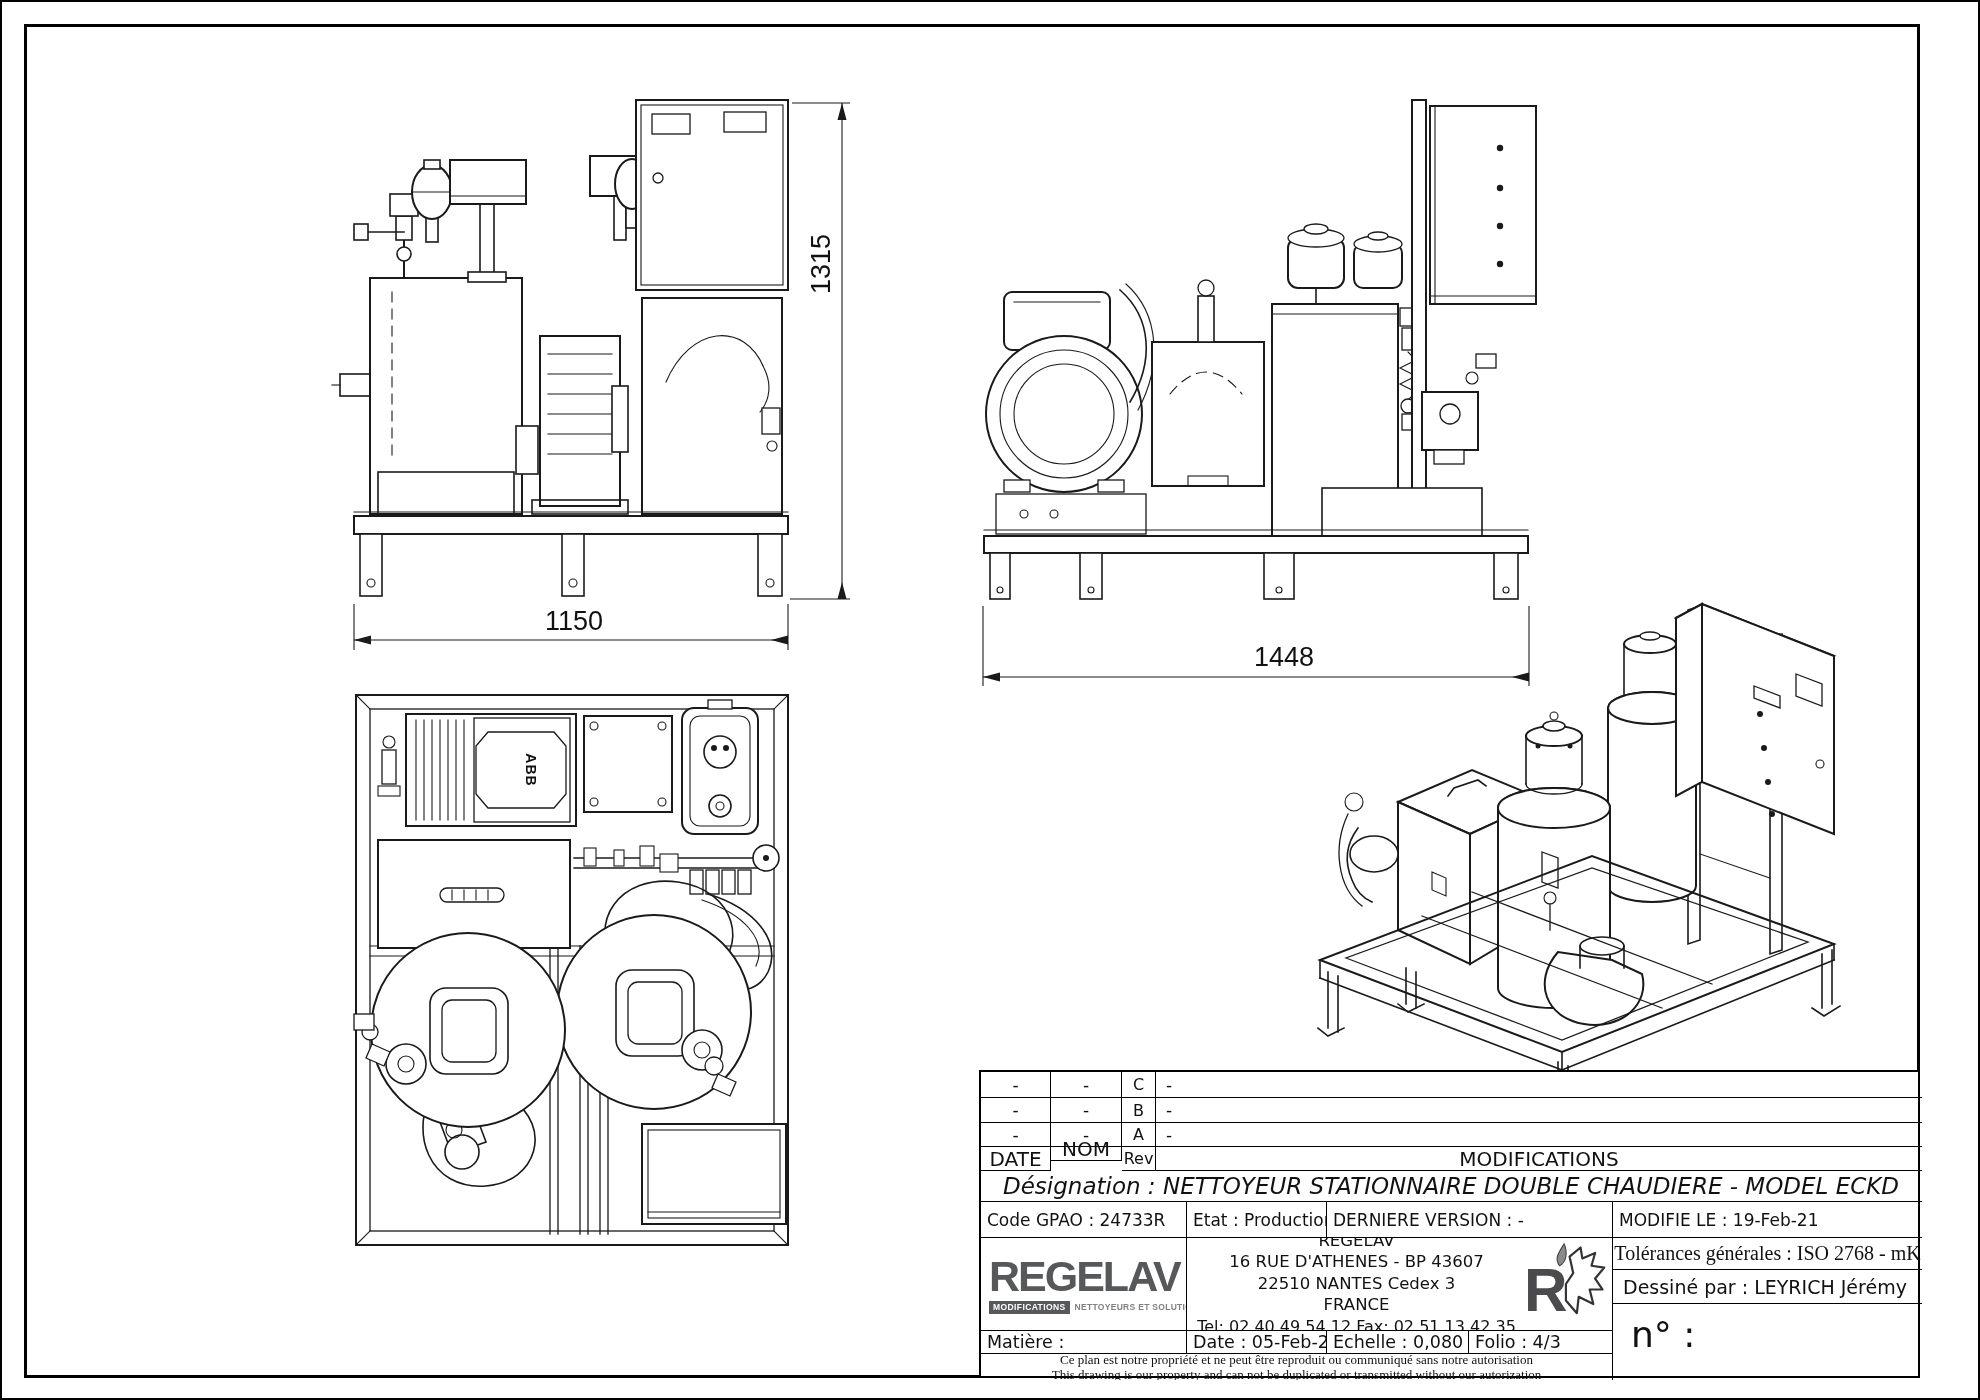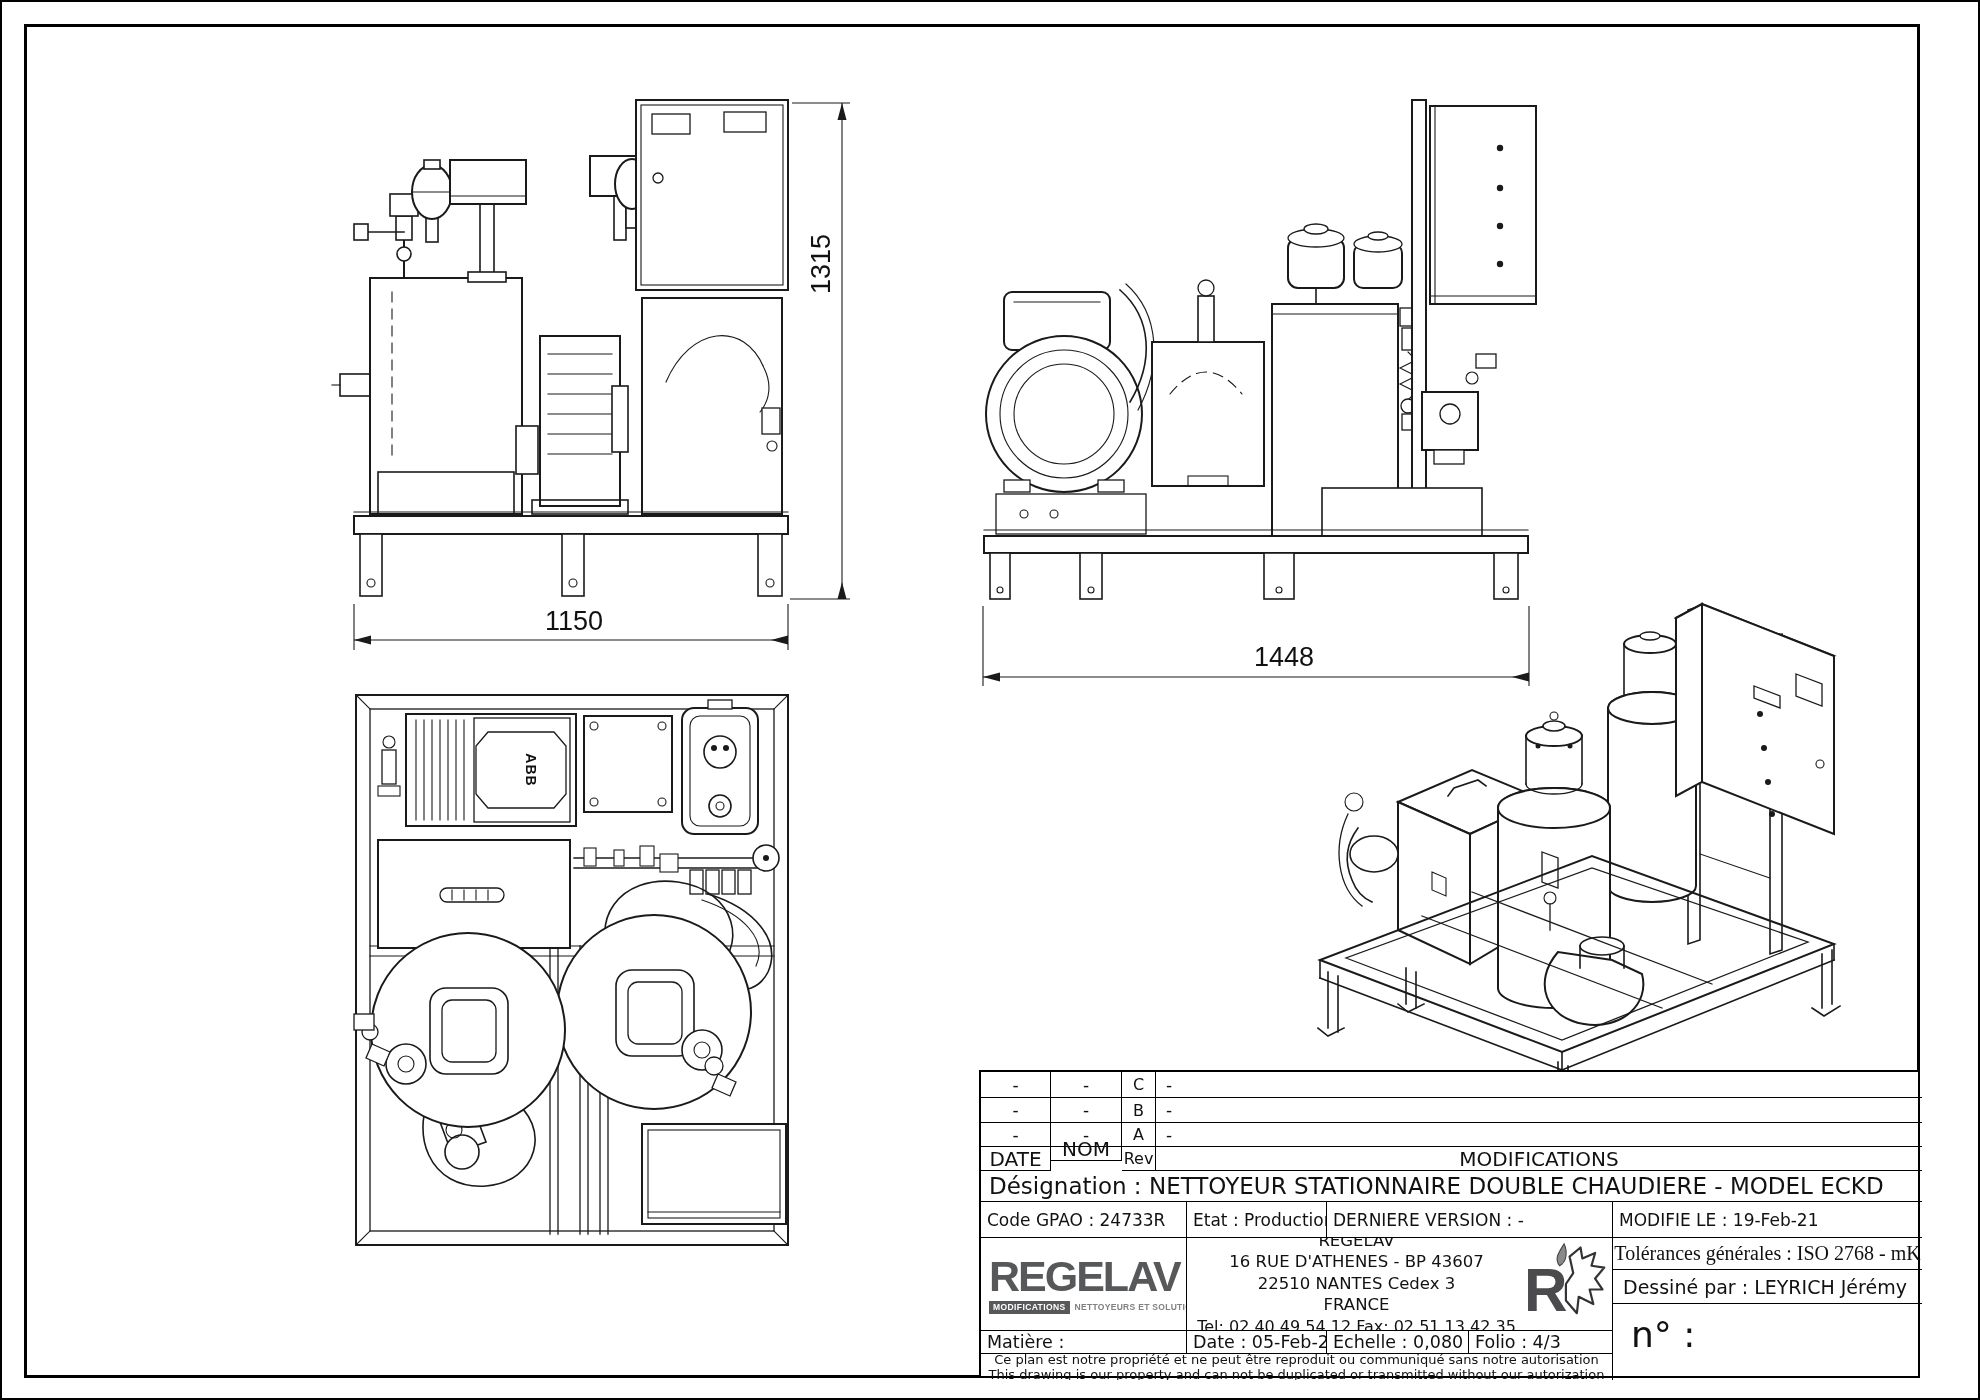--- a/index.html
+++ b/index.html
@@ -21,25 +21,25 @@
   
   .tb{position:absolute;left:977px;top:1068px;width:941px;height:308px;border:2.5px solid #000;box-sizing:border-box;background:#fff;}
   .c{position:absolute;display:flex;align-items:center;box-sizing:border-box;
      border-right:1.8px solid #000;border-bottom:1.8px solid #000;
      font-size:17px;padding:0 6px;white-space:nowrap;overflow:hidden;}
   .ctr{justify-content:center;padding:0;}
   .noR{border-right:none;}
   .noB{border-bottom:none;}
   .hdr{font-size:20px;}
   .rev{font-size:16px;}
-  .desig{font-size:23px;padding-left:8px;}
+  .desig{font-size:23px;padding-left:22px;font-style:italic;}
   .tol{font-size:20px;font-family:Liberation Serif, serif;}
   .dess{font-size:19px;padding-left:10px;}
   .num{font-size:36px;align-items:flex-start;padding:10px 0 0 18px;}
-  .disc{flex-direction:column;justify-content:center;text-align:center;font-size:13px;line-height:1.18;padding:0;}
+  .disc{flex-direction:column;justify-content:center;text-align:center;font-size:13px;line-height:1.18;padding:0;font-family:Liberation Serif, serif;}
   .addr{flex-direction:column;justify-content:center;text-align:center;font-size:16.5px;line-height:1.3;padding:4px 96px 4px 10px;position:relative;}
   .addr .tel{font-size:16px;margin-top:2px;}
   .logoCell{flex-direction:column;justify-content:center;align-items:flex-start;padding:4px 4px 4px 8px;}
   .logoTxt{font-family:"Liberation Sans","DejaVu Sans",sans-serif;font-weight:900;font-size:43px;color:#57585a;letter-spacing:-2px;line-height:1;}
   .logoSub{display:flex;align-items:center;margin-top:3px;}
   .logoBadge{background:#57585a;color:#fff;font-family:"Liberation Sans",sans-serif;font-weight:bold;font-size:8.5px;padding:1.5px 4px;letter-spacing:.4px;}
   .logoTag{font-family:"Liberation Sans",sans-serif;font-weight:bold;font-size:8.5px;color:#808184;margin-left:5px;letter-spacing:.3px;}
   .rhino{position:absolute;right:4px;top:4px;}
 </style>
 </head>

